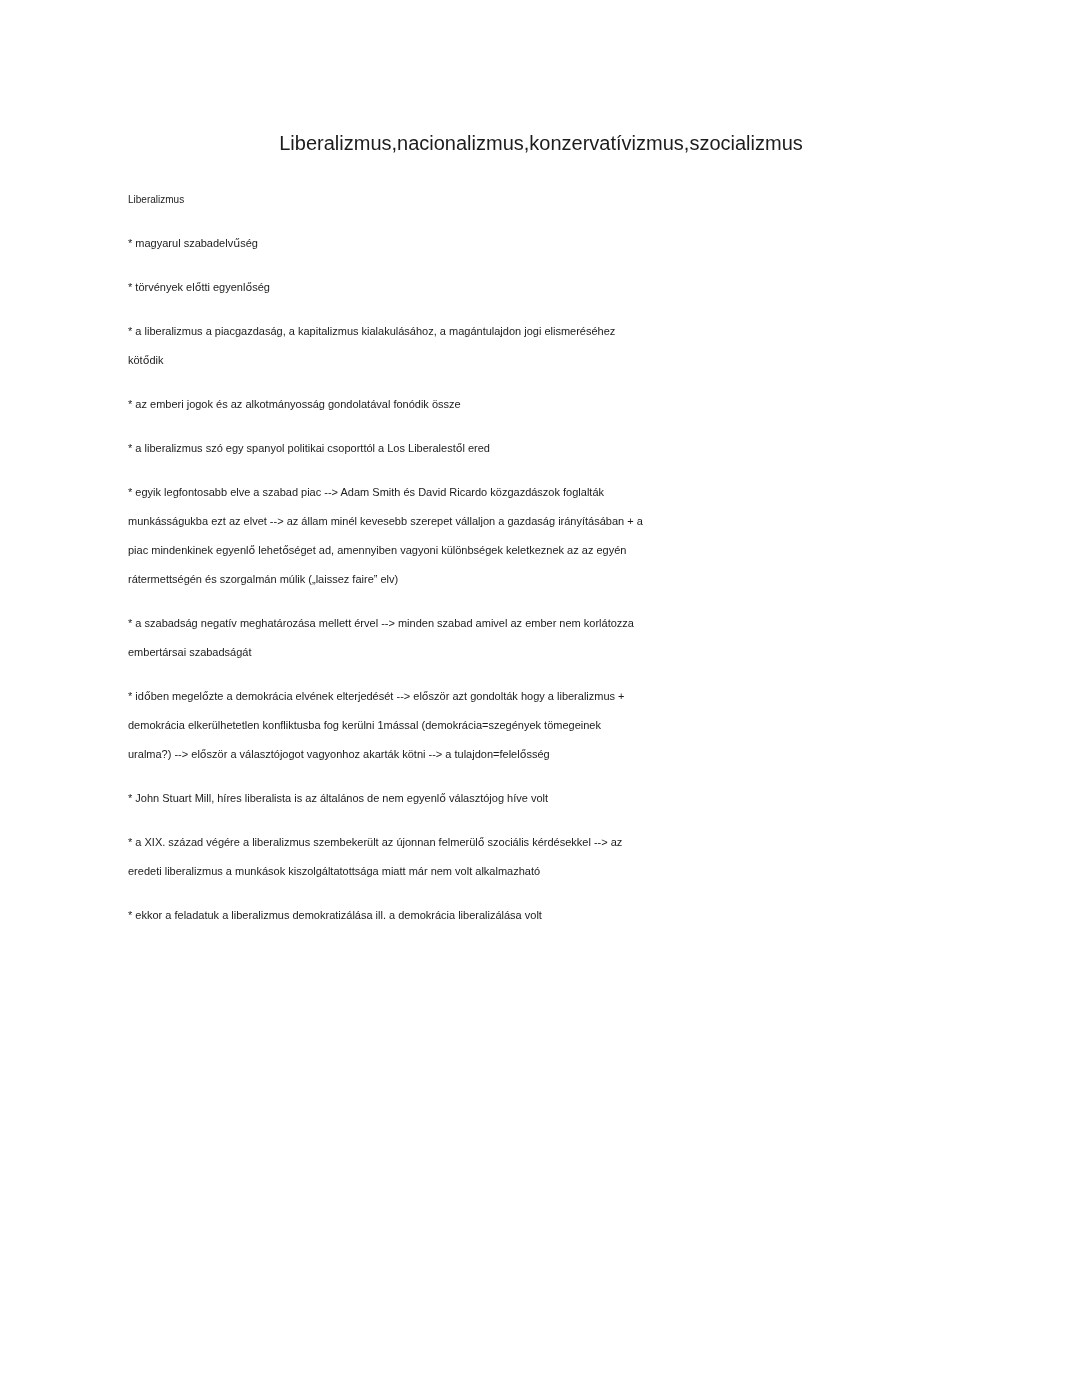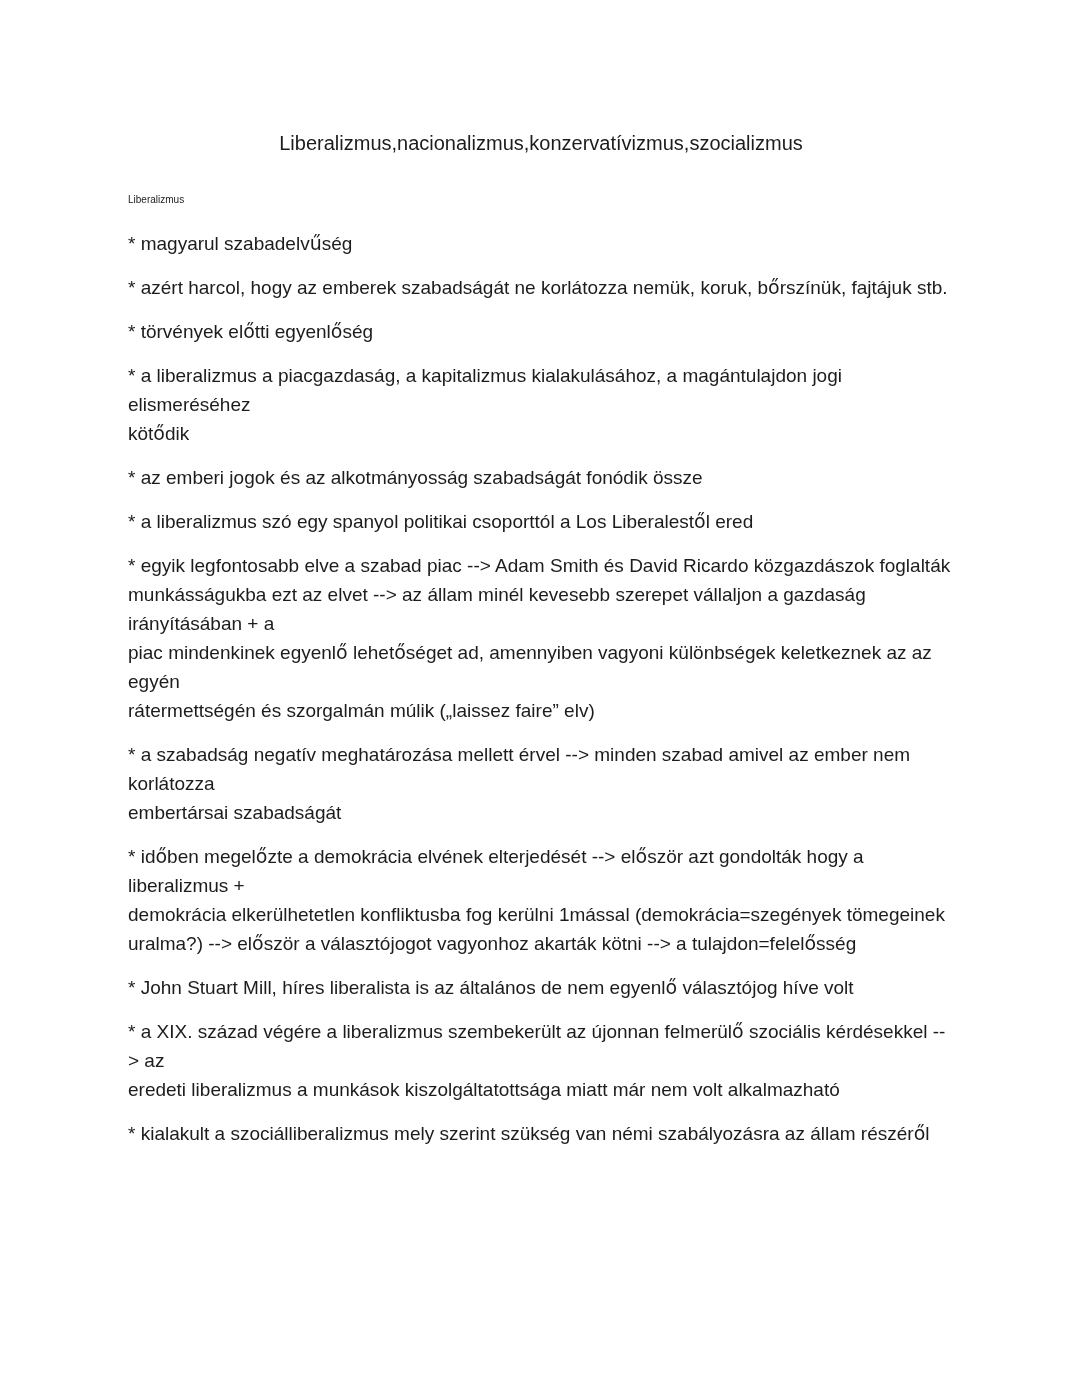--- a/index.html
+++ b/index.html
@@ -31,52 +31,51 @@
     white-space: pre-wrap;
   }
   .section-heading {
     font-size: 10px;
     font-weight: 400;
     line-height: 29px;
     margin: 0 0 15px 0;
     white-space: pre-wrap;
   }
   .para {
-    font-size: 19px;
+    font-size: 11px;
     font-weight: 400;
     line-height: 29px;
     margin: 0 0 15px 0;
     white-space: pre-wrap;
   }
   
   .subst {
     font-family: "DejaVu Sans", sans-serif;
   }
 </style>
 </head>
 <body>
 
 <div class="page">
   <h1 class="doc-title glyph-sub">Liberalizmus,nacionalizmus,konzervatívizmus,szocializmus</h1>
 
   <p class="section-heading glyph-sub">Liberalizmus</p>
 
   <p class="para glyph-sub">* magyarul szabadelv<span class="subst">ű</span>ség</p>
-  <p class="para glyph-sub">* azért harcol, hogy az emberek szabadságát ne korlátozza nemük, koruk, b<span class="subst">ő</span>rszínük, fajtájuk stb.</p>
   <p class="para glyph-sub">* törvények el<span class="subst">ő</span>tti egyenl<span class="subst">ő</span>ség</p>
   <p class="para glyph-sub">* a liberalizmus a piacgazdaság, a kapitalizmus kialakulásához, a magántulajdon jogi elismeréséhez
 köt<span class="subst">ő</span>dik</p>
-  <p class="para glyph-sub">* az emberi jogok és az alkotmányosság szabadságát fonódik össze</p>
+  <p class="para glyph-sub">* az emberi jogok és az alkotmányosság gondolatával fonódik össze</p>
   <p class="para glyph-sub">* a liberalizmus szó egy spanyol politikai csoporttól a Los Liberalest<span class="subst">ő</span>l ered</p>
   <p class="para glyph-sub">* egyik legfontosabb elve a szabad piac --&gt; Adam Smith és David Ricardo közgazdászok foglalták
 munkásságukba ezt az elvet --&gt; az állam minél kevesebb szerepet vállaljon a gazdaság irányításában + a
 piac mindenkinek egyenl<span class="subst">ő</span> lehet<span class="subst">ő</span>séget ad, amennyiben vagyoni különbségek keletkeznek az az egyén
 rátermettségén és szorgalmán múlik („laissez faire” elv)</p>
   <p class="para glyph-sub">* a szabadság negatív meghatározása mellett érvel --&gt; minden szabad amivel az ember nem korlátozza
 embertársai szabadságát</p>
   <p class="para glyph-sub">* id<span class="subst">ő</span>ben megel<span class="subst">ő</span>zte a demokrácia elvének elterjedését --&gt; el<span class="subst">ő</span>ször azt gondolták hogy a liberalizmus +
 demokrácia elkerülhetetlen konfliktusba fog kerülni 1mással (demokrácia=szegények tömegeinek
 uralma?) --&gt; el<span class="subst">ő</span>ször a választójogot vagyonhoz akarták kötni --&gt; a tulajdon=felel<span class="subst">ő</span>sség</p>
   <p class="para glyph-sub">* John Stuart Mill, híres liberalista is az általános de nem egyenl<span class="subst">ő</span> választójog híve volt</p>
   <p class="para glyph-sub">* a XIX. század végére a liberalizmus szembekerült az újonnan felmerül<span class="subst">ő</span> szociális kérdésekkel --&gt; az
 eredeti liberalizmus a munkások kiszolgáltatottsága miatt már nem volt alkalmazható</p>
-  <p class="para glyph-sub">* kialakult a szociálliberalizmus mely szerint szükség van némi szabályozásra az állam részér<span class="subst">ő</span>l</p>
+  <p class="para glyph-sub">* ekkor a feladatuk a liberalizmus demokratizálása ill. a demokrácia liberalizálása volt</p>
 </div>
 
 </body></html>

